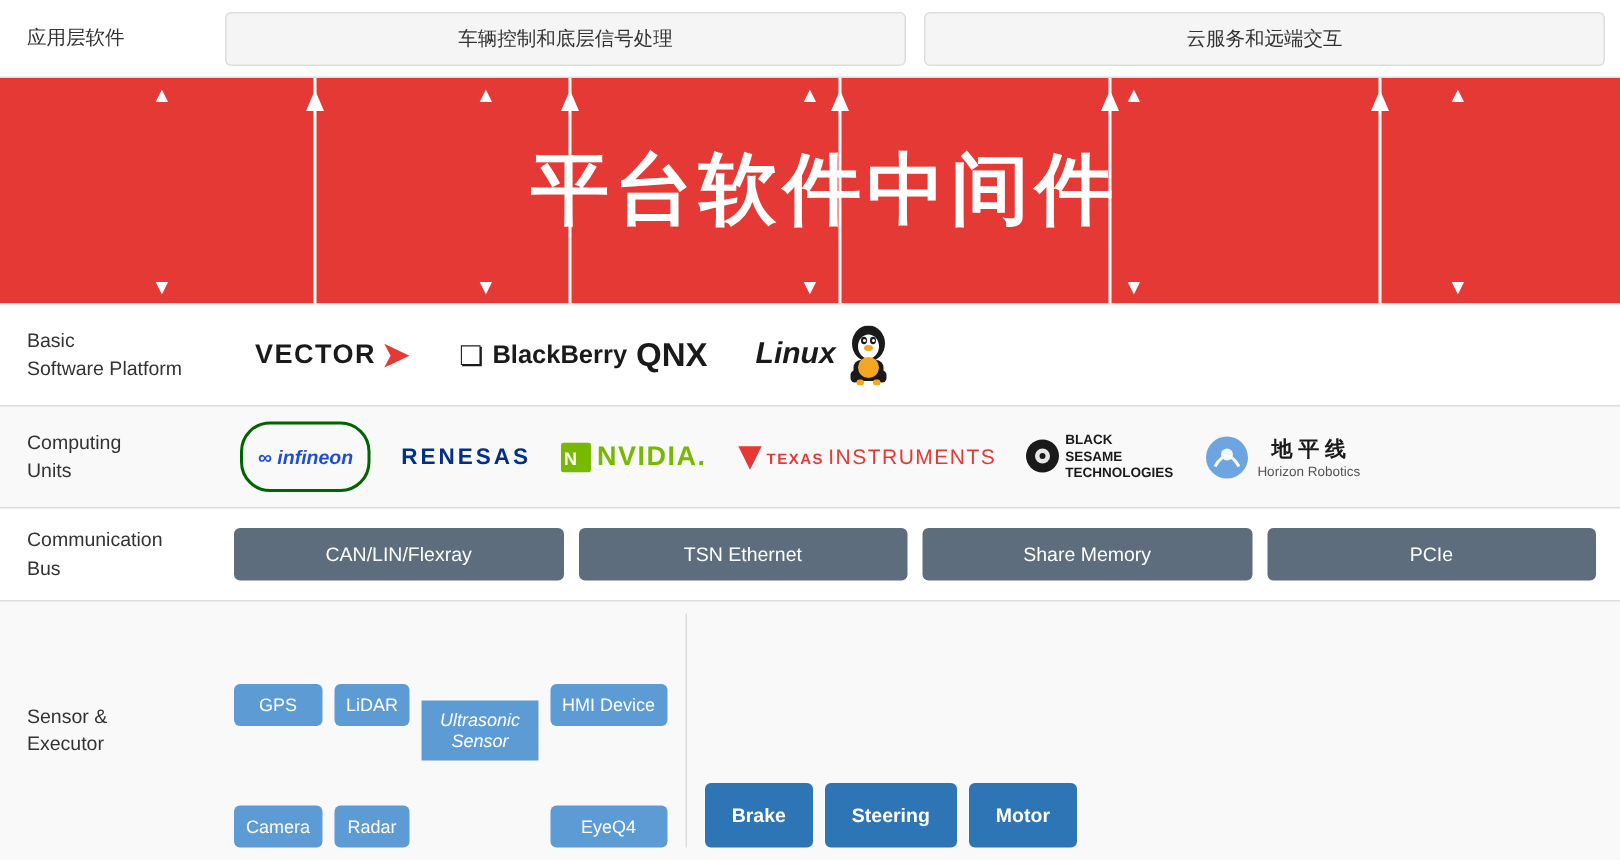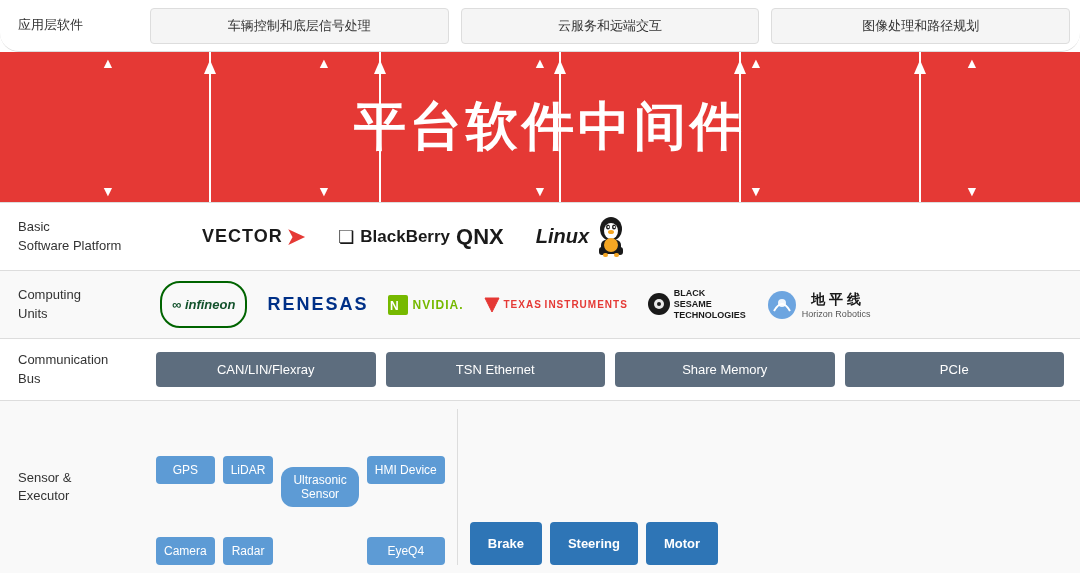--- a/index.html
+++ b/index.html
@@ -19,21 +19,20 @@
     }
 
     
     .app-layer {
       display: flex;
       align-items: center;
       background: #fff;
       border-bottom: 1px solid #ddd;
       min-height: 52px;
       padding: 0 10px;
-      border-radius: 19px;
     }
     .row-label {
       width: 140px;
       min-width: 140px;
       font-size: 13px;
       color: #333;
       font-weight: 500;
       padding: 6px 8px;
       line-height: 1.4;
     }
@@ -167,28 +166,29 @@
       text-align: center;
       padding: 7px 8px;
       font-size: 12px;
       font-weight: 500;
       white-space: nowrap;
       margin-top: 47px;
     }
     .sensor-box-tall {
       background: #5d9bd5;
       color: #fff;
-      border-radius: 12px;
+      border-radius: 0;
       text-align: center;
       padding: 10px 12px;
       font-size: 12px;
       font-weight: 500;
       display: flex;
       align-items: center;
       justify-content: center;
+      font-style: italic;
     }
     .sensor-divider {
       width: 1px;
       background: #ddd;
       margin: 0 4px;
     }
     .sensor-right {
       display: flex;
       gap: 8px;
       align-items: flex-end;
@@ -205,21 +205,20 @@
 
     
     .logo-vector {
       font-size: 18px;
       font-weight: 900;
       color: #1a1a1a;
       letter-spacing: 1px;
       display: flex;
       align-items: center;
       gap: 4px;
-      margin-left: 32px;
     }
     .logo-vector .chevron {
       color: #e53935;
       font-size: 22px;
     }
     .logo-blackberry {
       display: flex;
       align-items: center;
       gap: 6px;
       font-size: 16px;
@@ -239,39 +238,39 @@
       gap: 4px;
       font-size: 20px;
       font-style: italic;
       font-weight: bold;
       color: #1a1a1a;
     }
 
     .logo-infineon {
       font-size: 13px;
       font-style: italic;
-      color: #14532d;
+      color: #1d4ed8;
       font-weight: bold;
       border: 2px solid #006400;
       border-radius: 20px;
       padding: 14px 10px;
     }
     .logo-renesas {
-      font-size: 18px;
+      font-size: 15px;
       font-weight: 900;
       color: #003087;
       letter-spacing: 2px;
     }
     .logo-nvidia {
       display: flex;
       align-items: center;
       gap: 4px;
     }
     .logo-nvidia-text {
-      font-size: 12px;
+      font-size: 18px;
       font-weight: bold;
       color: #76b900;
       letter-spacing: 1px;
     }
     .logo-texas {
       display: flex;
       flex-direction: column;
       align-items: center;
     }
     .ti-top {
@@ -321,21 +320,20 @@
 </head>
 <body>
 
 <div class="main-container">
 
   <div class="app-layer">
     <div class="row-label">应用层软件</div>
     <div class="app-layer-items">
       <div class="app-box">车辆控制和底层信号处理</div>
       <div class="app-box">云服务和远端交互</div>
-      <div class="app-box">图像处理和路径规划</div>
     </div>
   </div>
 
   <div class="middleware-row">
 
     <div class="arrow-container">
       <svg width="100%" height="100%" style="position:absolute;top:0;left:0;" xmlns="http://www.w3.org/2000/svg">
 
         <line x1="210" y1="0" x2="210" y2="100%" stroke="white" stroke-width="2"></line>
         <polygon points="210,8 204,22 216,22" fill="white"></polygon>
@@ -438,21 +436,21 @@
       </div>
 
       <div class="logo-texas">
         <div class="ti-top">
           <svg width="18" height="18" viewBox="0 0 18 18" xmlns="http://www.w3.org/2000/svg">
             <path d="M2 2 L9 16 L16 2 Z" fill="#e53935" stroke="#e53935" stroke-width="1"></path>
             <circle cx="9" cy="9" r="3" fill="#e53935"></circle>
           </svg>
           <div class="ti-text">
             <span style="font-size:10px;font-weight:900;color:#e53935;letter-spacing:1px;">TEXAS</span>
-            <span style="font-size:10px;font-weight:700;color:#e53935;letter-spacing:1px;">INSTRUMENTS</span>
+            <span style="font-size:14px;font-weight:400;color:#e53935;letter-spacing:1px;">INSTRUMENTS</span>
           </div>
         </div>
       </div>
 
       <div class="logo-black-sesame">
         <div class="bs-icon">
           <svg width="22" height="22" viewBox="0 0 22 22" xmlns="http://www.w3.org/2000/svg">
             <circle cx="11" cy="11" r="10" fill="#1a1a1a"></circle>
             <circle cx="11" cy="11" r="5" fill="#fff" opacity="0.9"></circle>
             <circle cx="11" cy="11" r="2" fill="#1a1a1a"></circle>

